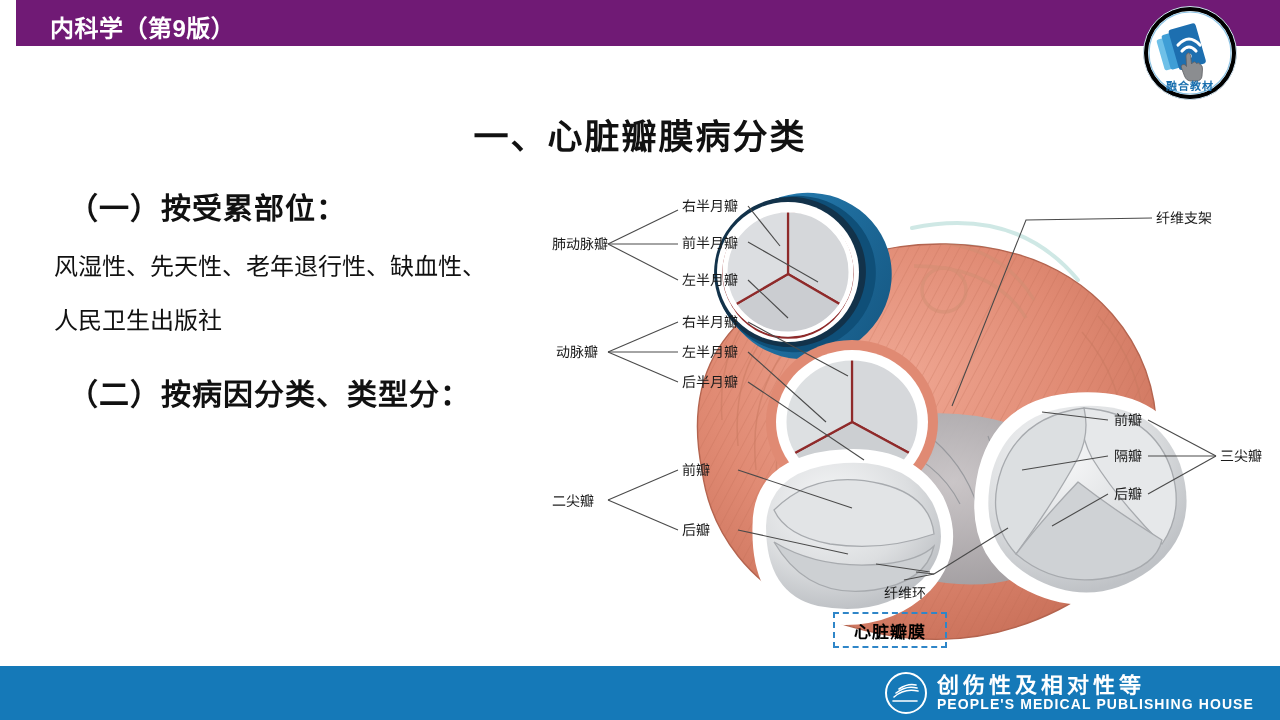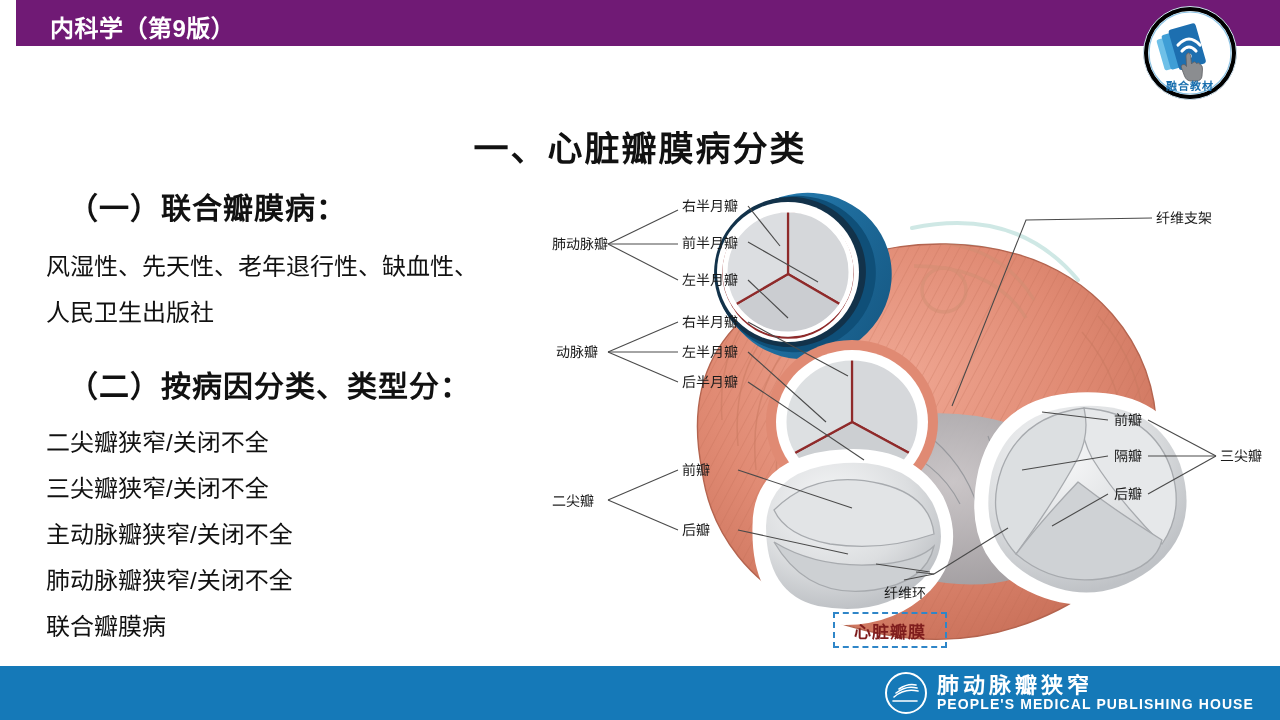--- a/index.html
+++ b/index.html
@@ -62,21 +62,21 @@
     text-align: center;
     font-size: 11px;
     font-weight: bold;
     color: #1a6fae;
     letter-spacing: 1px;
   }
 
   
   .slide-title {
     position: absolute;
-    left: 0; top: 120px;
+    left: 0; top: 108px;
     width: 1280px;
     text-align: center;
     font-size: 35px;
     font-weight: bold;
     color: #111111;
     letter-spacing: 2px;
   }
 
   
   .left-col {
@@ -95,21 +95,21 @@
     font-size: 30px;
     font-weight: bold;
     color: #111111;
     margin: 26px 0 14px 22px;
     letter-spacing: 1px;
   }
   .para {
     font-size: 24px;
     line-height: 46px;
     color: #111111;
-    margin: 0;
+    margin: 8px;
   }
   .list {
     margin: 0;
     padding: 0;
     list-style: none;
   }
   .list li {
     font-size: 24px;
     line-height: 46px;
     color: #111111;
@@ -128,21 +128,21 @@
     width: 114px; height: 36px;
     border: 2px dashed #2f86c8;
     box-sizing: border-box;
     display: flex;
     align-items: center;
     justify-content: center;
   }
   .caption-box span {
     font-size: 17px;
     font-weight: bold;
-    color: #7f1d1d;
+    color: #000000;
     letter-spacing: 1px;
   }
 
   
   .bottombar {
     position: absolute;
     left: 0; top: 666px;
     width: 1280px;
     height: 54px;
     background: #1579b8;
@@ -204,32 +204,25 @@
         </g>
       </svg>
     </div>
     <div class="badge-text">融合教材</div>
   </div>
 
   <div class="slide-title">一、心脏瓣膜病分类</div>
 
   <div class="left-col">
 
-    <div class="head1">（一）联合瓣膜病：</div>
+    <div class="head1">（一）按受累部位：</div>
     <div class="para">风湿性、先天性、老年退行性、缺血性、</div>
     <div class="para">人民卫生出版社</div>
 
     <div class="head2">（二）按病因分类、类型分：</div>
-    <ul class="list">
-      <li>二尖瓣狭窄/关闭不全</li>
-      <li>三尖瓣狭窄/关闭不全</li>
-      <li>主动脉瓣狭窄/关闭不全</li>
-      <li>肺动脉瓣狭窄/关闭不全</li>
-      <li>联合瓣膜病</li>
-    </ul>
   </div>
 
   <div class="figure">
     <svg width="716" height="480" viewBox="0 0 716 480">
       <defs>
         <radialGradient id="myoGrad" cx="42%" cy="35%" r="72%">
           <stop offset="0%" stop-color="#f0a894"></stop>
           <stop offset="55%" stop-color="#e08a73"></stop>
           <stop offset="100%" stop-color="#c86f58"></stop>
         </radialGradient>
@@ -420,18 +413,18 @@
       <svg width="38" height="38" viewBox="0 0 38 38">
         <g fill="none" stroke="#ffffff" stroke-width="1.6" stroke-linecap="round">
           <path d="M7 23 q10 -9 24 -6"></path>
           <path d="M9 19 q10 -8 21 -5"></path>
           <path d="M12 15 q9 -6 17 -4"></path>
           <path d="M6 27 h24"></path>
         </g>
       </svg>
     </div>
     <div class="pub-names">
-      <div class="pub-cn">肺动脉瓣狭窄</div>
+      <div class="pub-cn">创伤性及相对性等</div>
       <div class="pub-en">PEOPLE'S MEDICAL PUBLISHING HOUSE</div>
     </div>
   </div>
 
 </div>
 
 </body></html>

